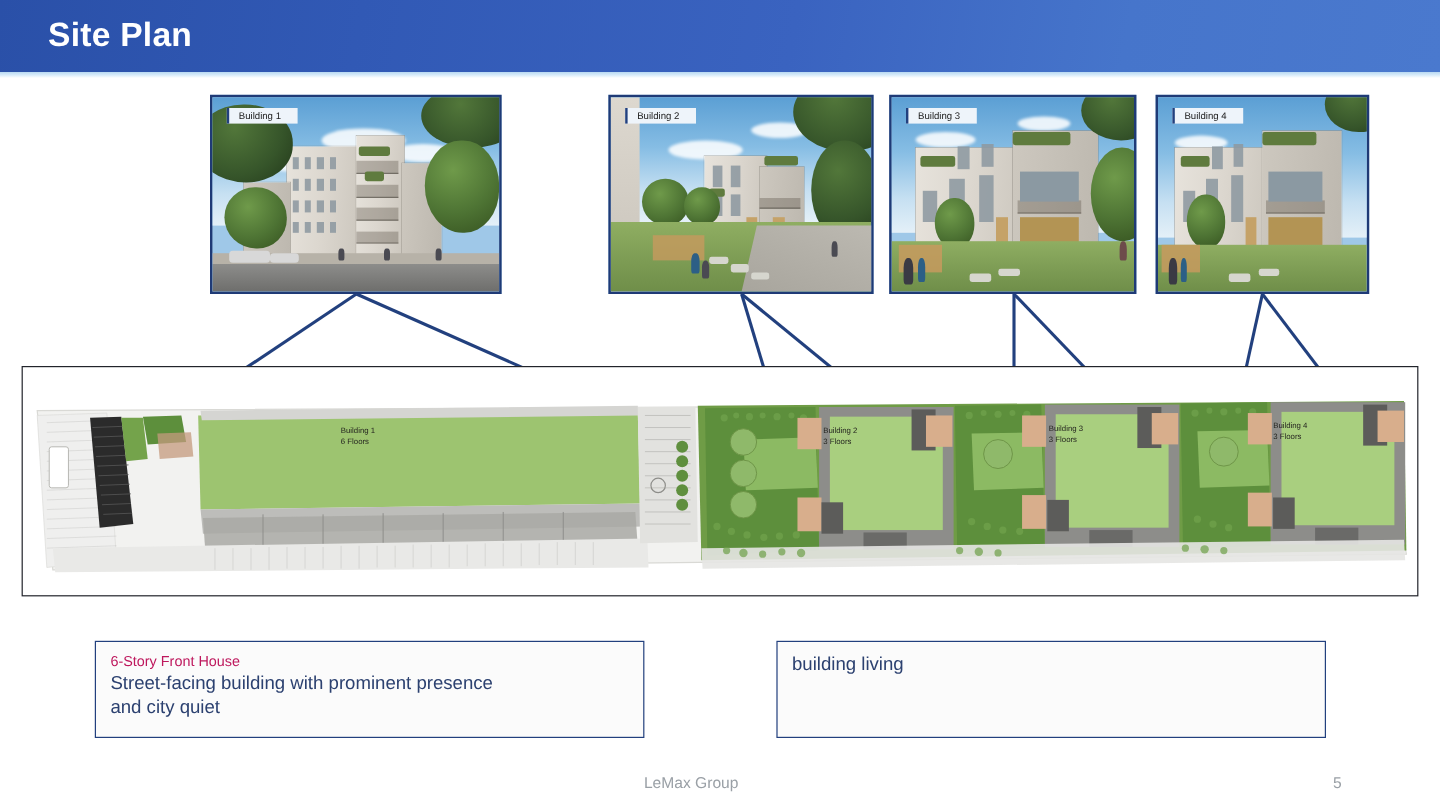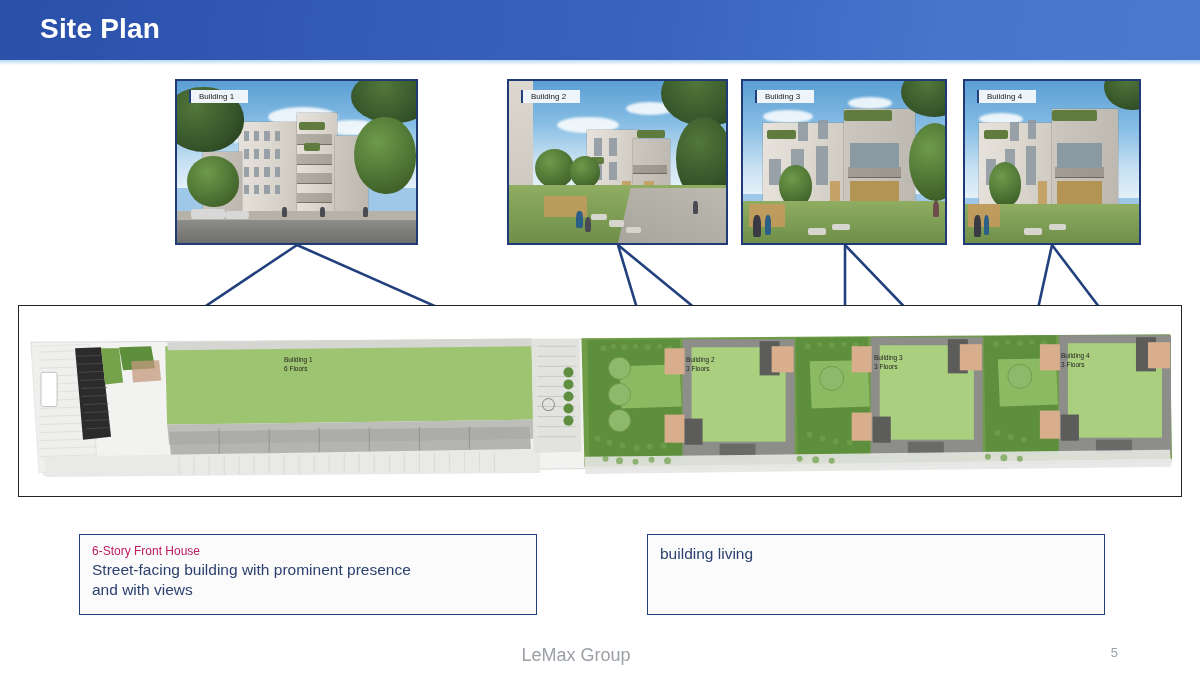--- a/index.html
+++ b/index.html
@@ -171,21 +171,21 @@
     color: #2c4170;
     line-height: 1.33;
   }
 
   
   #footer-company {
     position: absolute;
     left: 0; top: 645px;
     width: 1152px;
     text-align: center;
-    font-size: 18px;
+    font-size: 13px;
     color: #9aa0a6;
   }
   #footer-page {
     position: absolute;
     right: 82px; top: 645px;
     font-size: 13px;
     color: #9aa0a6;
   }
 </style>
 </head>
@@ -528,21 +528,21 @@
   </div>
   <div class="plan-label" style="left:1042px; top:46px;">
     <div>Building 4</div>
     <div>3 Floors</div>
   </div>
 </div>
 
 <div class="caption-box" style="left:79px; top:534px; width:458px; height:81px;">
   <div class="caption-title">6-Story Front House</div>
   <div class="caption-body">Street-facing building with prominent presence</div>
-  <div class="caption-body">and with views</div>
+  <div class="caption-body">and city quiet</div>
 </div>
 
 <div class="caption-box" style="left:647px; top:534px; width:458px; height:81px;">
   <div class="caption-body">building living</div>
 </div>
 
 <div id="footer-company">LeMax Group</div>
 <div id="footer-page">5</div>
 
 </body></html>

